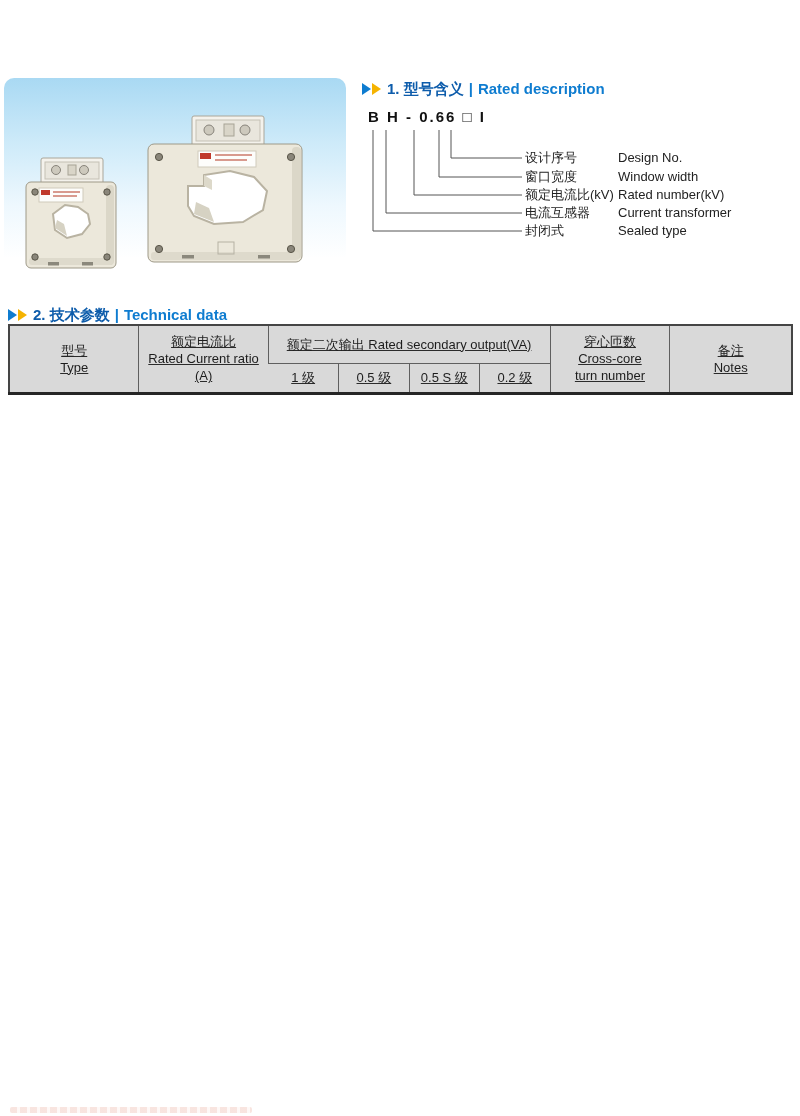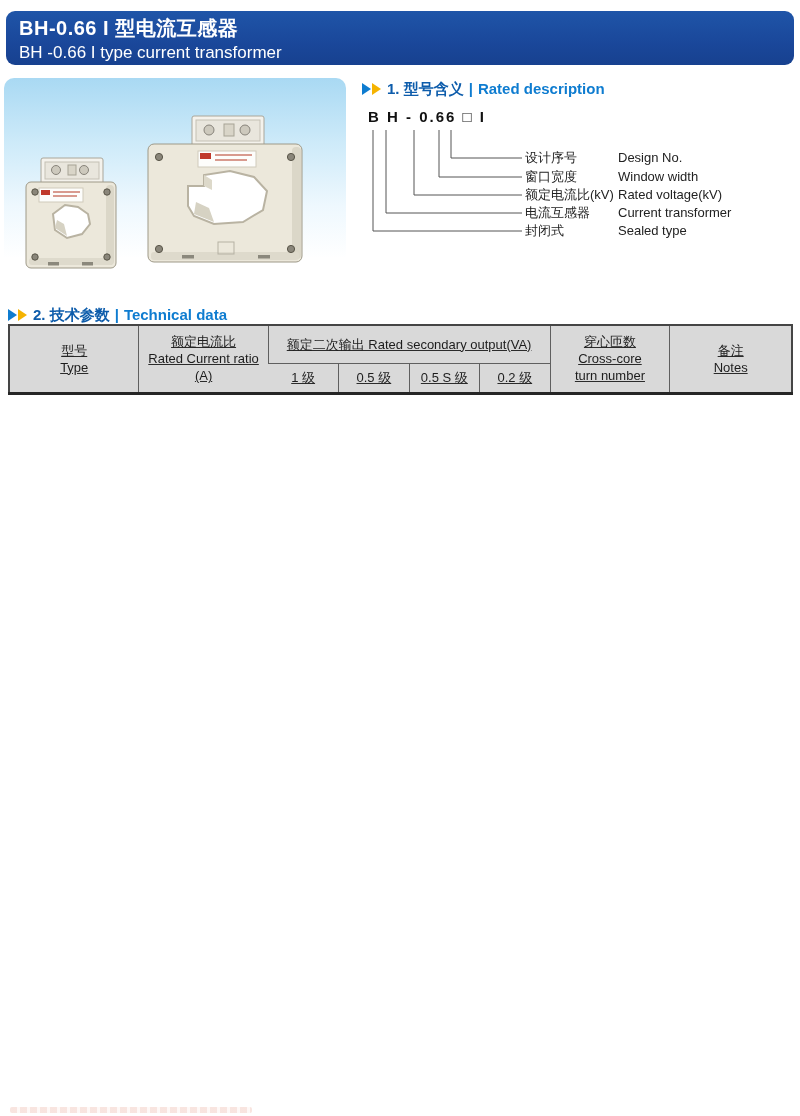--- a/index.html
+++ b/index.html
@@ -59,24 +59,20 @@
   
   .footer-faint { position:absolute; left:10px; top:1107px; width:242px; height:6px;
                   background:repeating-linear-gradient(90deg,#f3cfc6 0 7px,#fdf3f0 7px 10px);
                   opacity:.55; border-radius:2px; }
 </style>
 </head>
 <body>
 
 <div class="page">
 
-  <div class="banner">
-    <div class="banner-cn">BH-0.66 I 型电流互感器</div>
-    <div class="banner-en">BH -0.66 I type current transformer</div>
-  </div>
 
   <div class="photo-panel">
     <svg class="svg-small" width="94" height="114" viewBox="0 0 94 114">
       <rect x="17" y="2" width="62" height="27" rx="2" fill="#f4f2ec" stroke="#aaa69a"></rect>
       <rect x="21" y="6" width="54" height="17" fill="#e9e6dd" stroke="#c4c0b4"></rect>
       <circle cx="32" cy="14" r="4.5" fill="#cdc9bd" stroke="#87837a"></circle>
       <circle cx="60" cy="14" r="4.5" fill="#cdc9bd" stroke="#87837a"></circle>
       <rect x="44" y="9" width="8" height="10" fill="#d9d5c8" stroke="#a7a396"></rect>
       <rect x="2" y="26" width="90" height="86" rx="5" fill="#ece8db" stroke="#9e9988"></rect>
       <rect x="82" y="29" width="8" height="80" rx="4" fill="#dbd7c8"></rect>
@@ -138,21 +134,21 @@
     <div class="dlabel" style="top:43px">
         <span class="cn">设计序号</span>
         <span class="en">Design No.</span>
       </div>
     <div class="dlabel" style="top:62px">
         <span class="cn">窗口宽度</span>
         <span class="en">Window width</span>
       </div>
     <div class="dlabel" style="top:80px">
         <span class="cn">额定电流比(kV)</span>
-        <span class="en">Rated voltage(kV)</span>
+        <span class="en">Rated number(kV)</span>
       </div>
     <div class="dlabel" style="top:98px">
         <span class="cn">电流互感器</span>
         <span class="en">Current transformer</span>
       </div>
     <div class="dlabel" style="top:116px">
         <span class="cn">封闭式</span>
         <span class="en">Sealed type</span>
       </div>
   </div>

